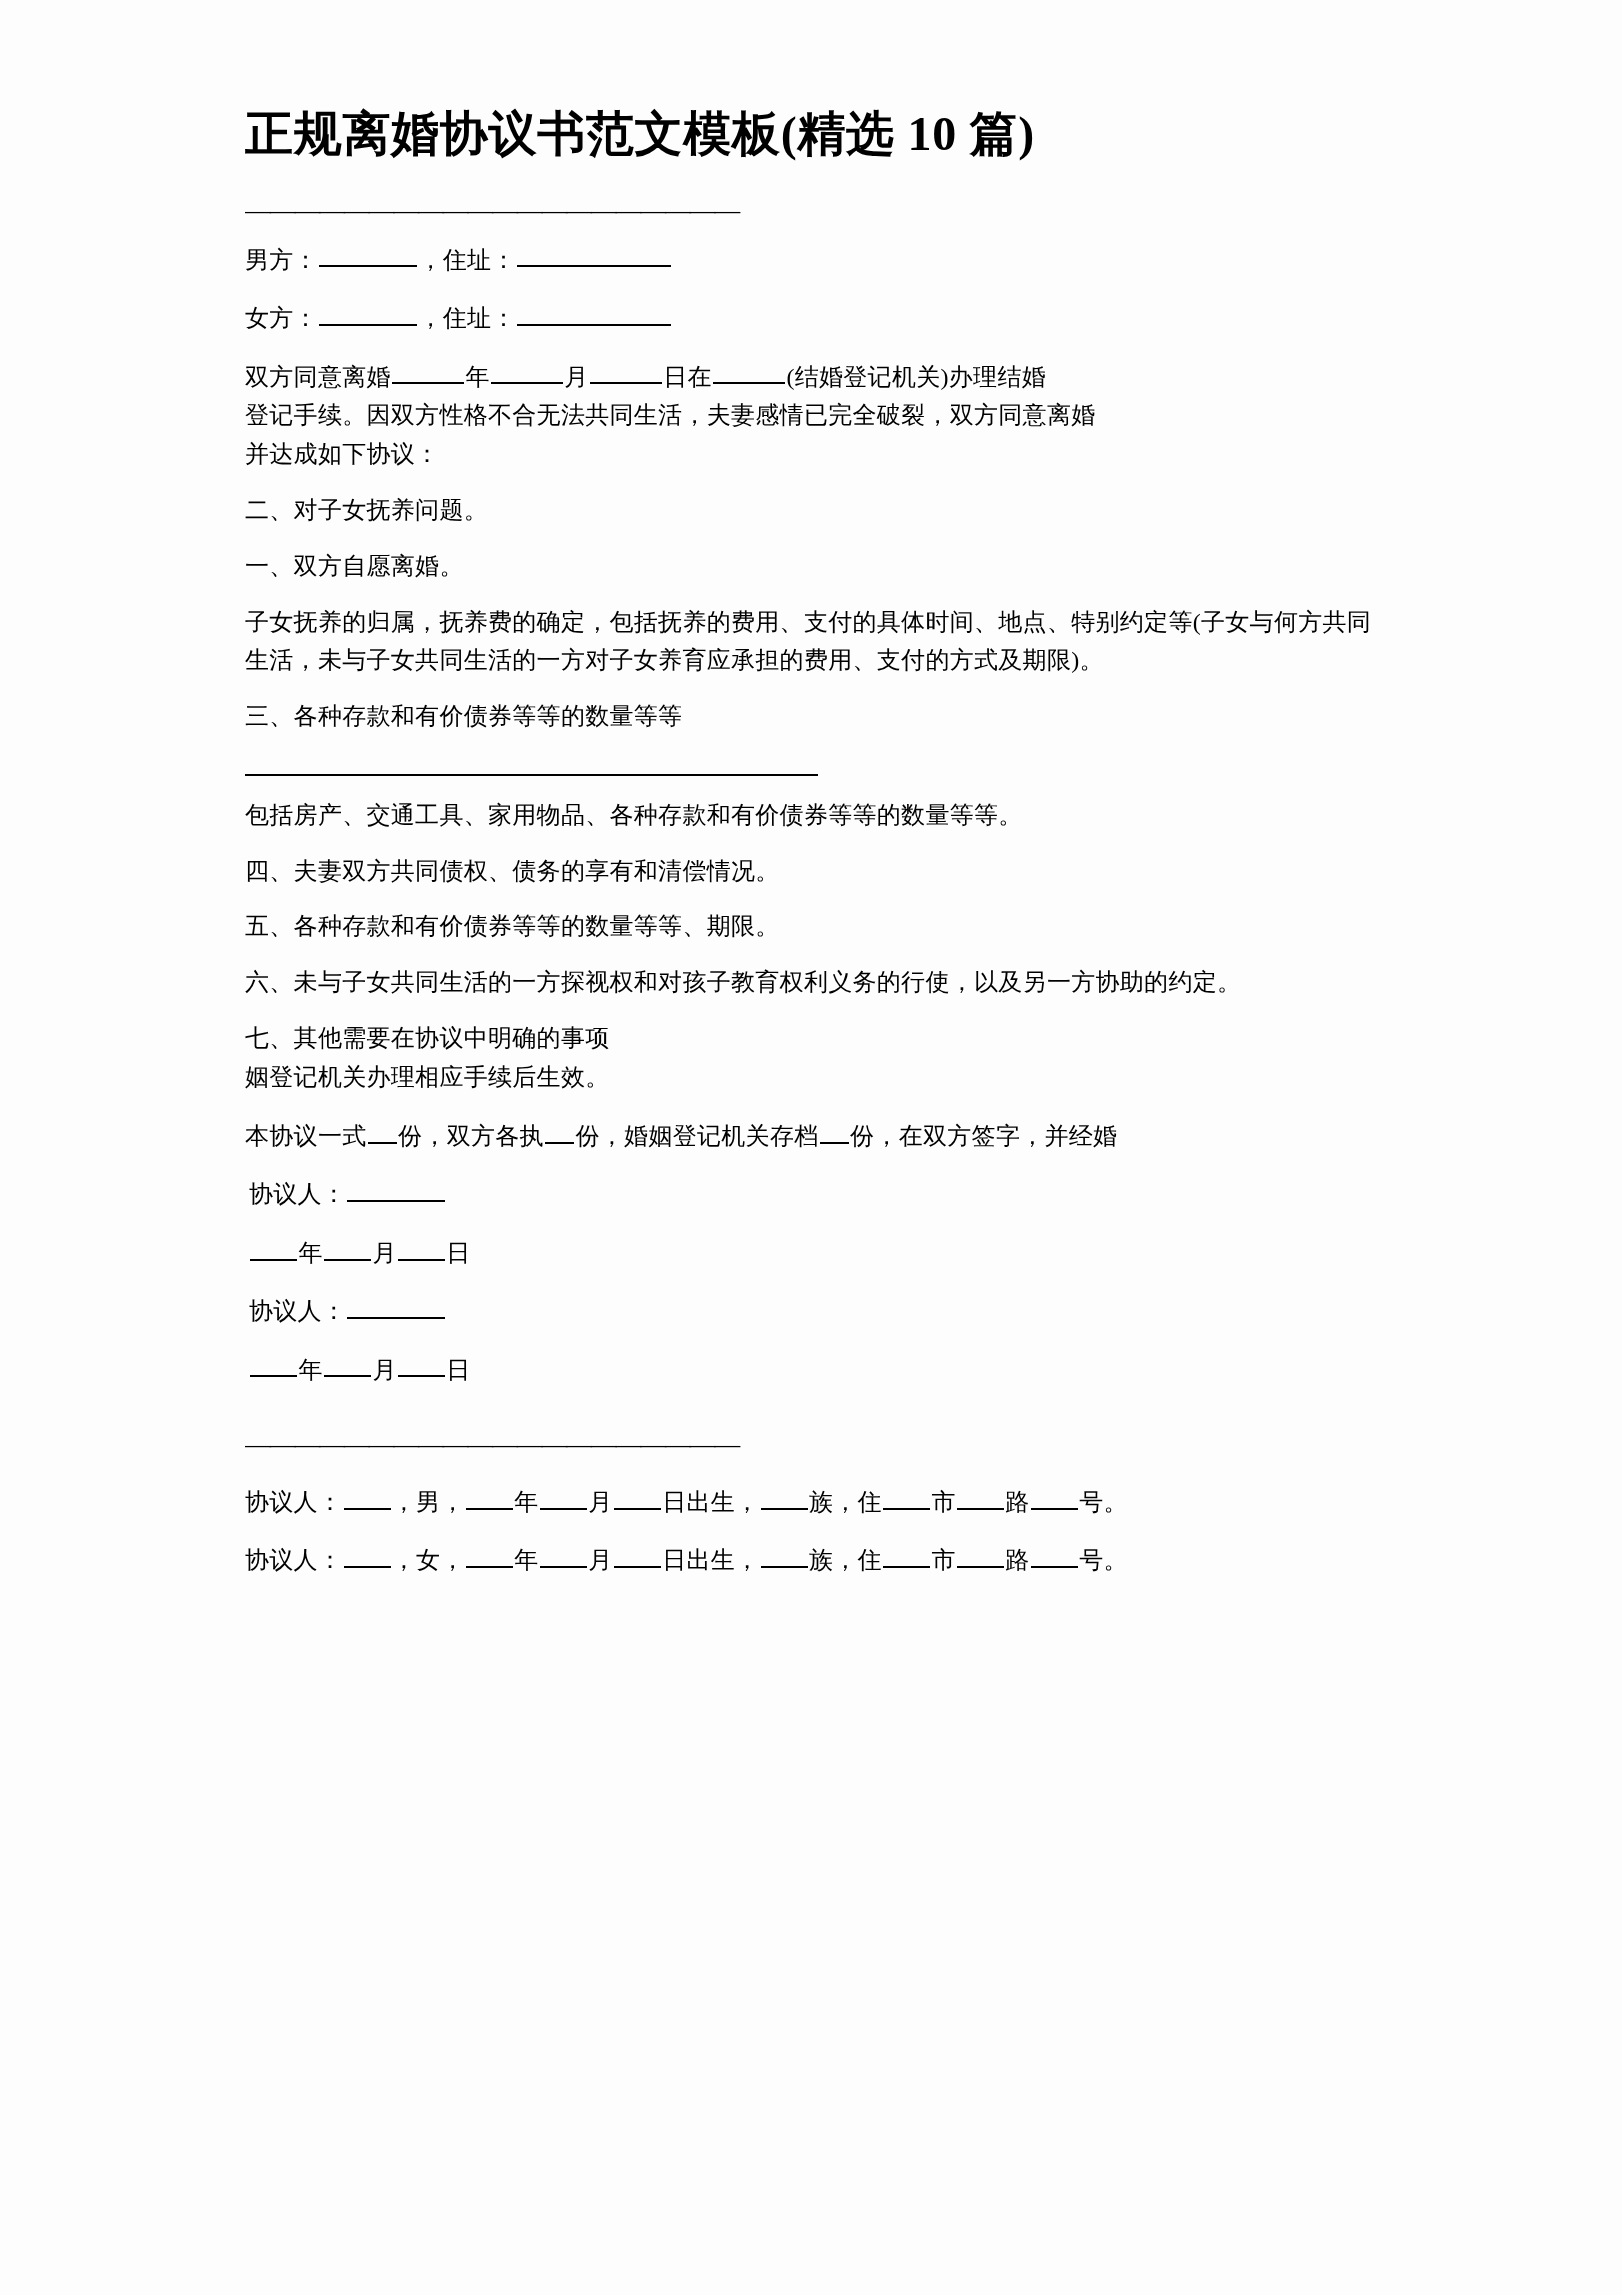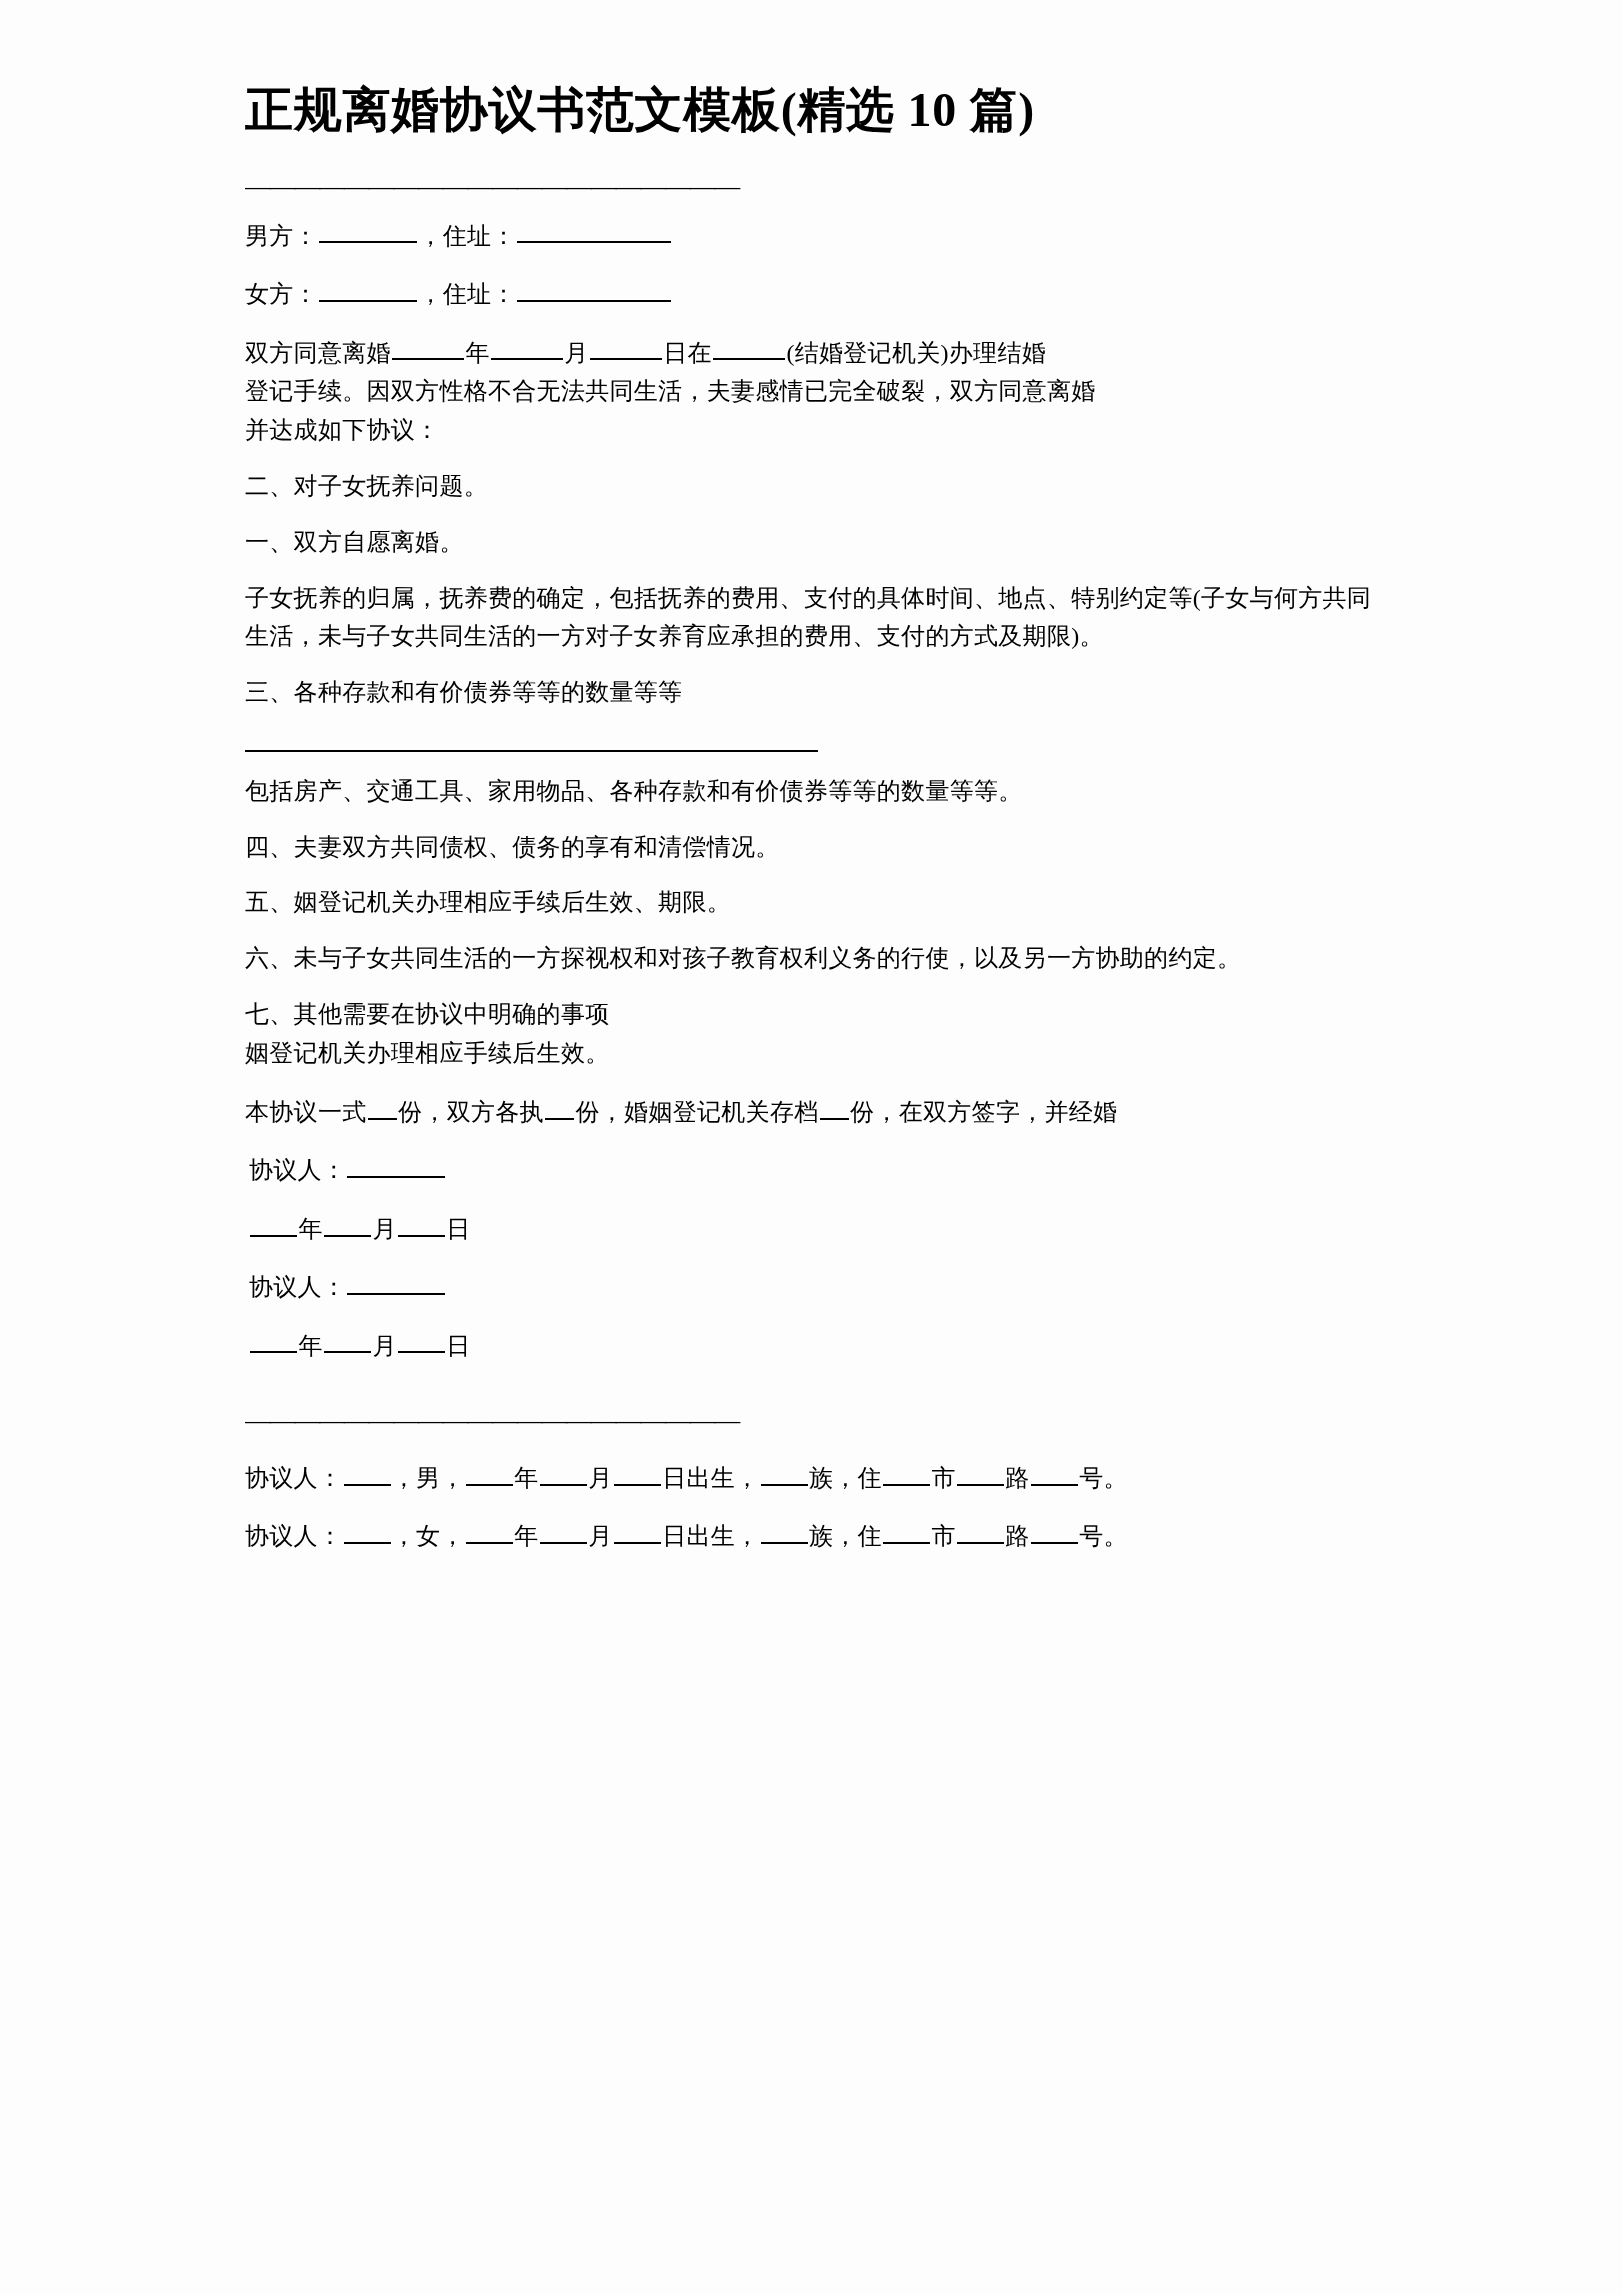--- a/index.html
+++ b/index.html
@@ -26,21 +26,21 @@
   }
 
   
   .doc-title {
     font-family: "Liberation Serif", "DejaVu Serif", serif;
     font-weight: bold;
     font-size: 48px;
     line-height: 1.25;
     letter-spacing: 0.7px;
     margin: 0;
-    padding-top: 80px;
+    padding-top: 104px;
     white-space: nowrap;
   }
 
   
   .dash-rule {
     margin-top: 37px;
     height: 19.6px;
     font-family: "Liberation Serif", "DejaVu Serif", serif;
     font-size: 26px;
     line-height: 19.6px;
@@ -114,21 +114,21 @@
 
     <p class="para gap-md">二、对子女抚养问题。</p>
     <p class="para gap-md">一、双方自愿离婚。</p>
     <p class="para gap-md">子女抚养的归属，抚养费的确定，包括抚养的费用、支付的具体时间、地点、特别约定等(子女与何方共同生活，未与子女共同生活的一方对子女养育应承担的费用、支付的方式及期限)。</p>
     <p class="para gap-md">三、各种存款和有价债券等等的数量等等</p>
 
     <div class="solid-rule"></div>
 
     <p class="para">包括房产、交通工具、家用物品、各种存款和有价债券等等的数量等等。</p>
     <p class="para gap-md">四、夫妻双方共同债权、债务的享有和清偿情况。</p>
-    <p class="para gap-md">五、姻登记机关办理相应手续后生效、期限。</p>
+    <p class="para gap-md">五、各种存款和有价债券等等的数量等等、期限。</p>
     <p class="para gap-md">六、未与子女共同生活的一方探视权和对孩子教育权利义务的行使，以及另一方协助的约定。</p>
     <p class="para gap-md">七、其他需要在协议中明确的事项</p>
 
     <p class="para">姻登记机关办理相应手续后生效。</p>
     <p class="para gap-md">
       <span>本协议一式</span><span class="fill fill-xs"></span><span>份，双方各执</span><span class="fill fill-xs"></span><span>份，婚姻登记机关存档</span><span class="fill fill-xs"></span><span>份，在双方签字，并经婚</span>
     </p>
 
     <p class="para gap-md indent-sig">
       <span>协议人：</span><span class="fill fill-l"></span>

